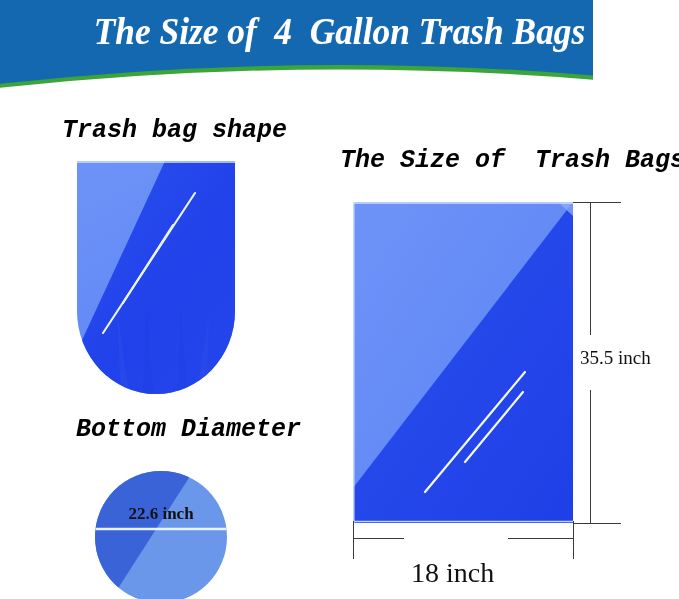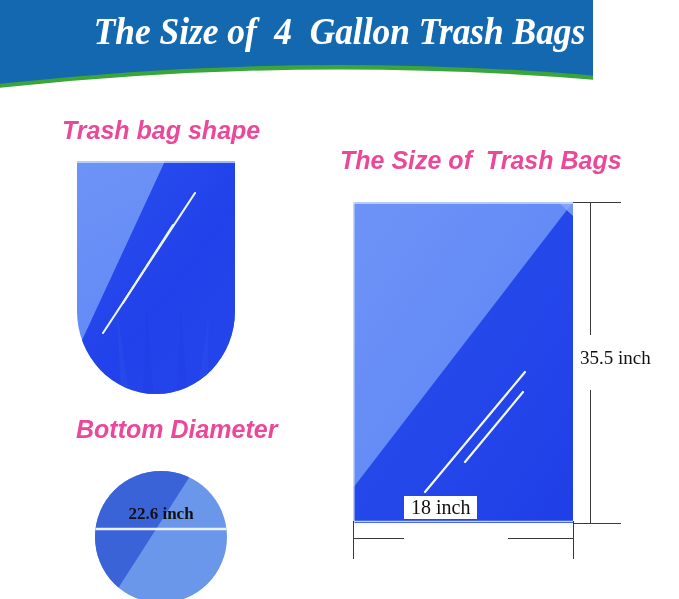--- a/index.html
+++ b/index.html
@@ -50,24 +50,24 @@
     transform: scaleX(0.93);
     transform-origin: 50% 50%;
     white-space: pre;
     z-index: 4;
     text-shadow: 0 0 1px rgba(255,255,255,0.35);
   }
 
   
   .caption {
     position: absolute;
-    font-family: Liberation Sans, sans-serif;
+    font-family: Liberation Mono, monospace;
     font-weight: bold;
     font-style: italic;
-    color: #ec4899;
+    color: #000000;
     white-space: pre;
   }
   #cap-shape   { left: 62px;  top: 116px; font-size: 25px; }
   #cap-bottom  { left: 76px;  top: 415px; font-size: 25px; }
   #cap-size    { left: 340px; top: 146px; font-size: 25px; }
 
   
   .bag-wrap {
     position: absolute;
     left: 77px;
@@ -137,22 +137,22 @@
     background: #ffffff;
   }
   #lbl-height {
     left: 578px;
     top: 346px;
     font-size: 19px;
     padding: 1px 2px;
   }
   #lbl-width {
     left: 404px;
-    top: 496px;
-    font-size: 20px;
+    top: 557px;
+    font-size: 28px;
     padding: 0 7px;
   }
 </style>
 </head>
 <body>
 
 <div id="canvas">
 
   <div class="header-band">
     <svg class="header-svg" width="679" height="92" viewBox="0 0 679 92">

